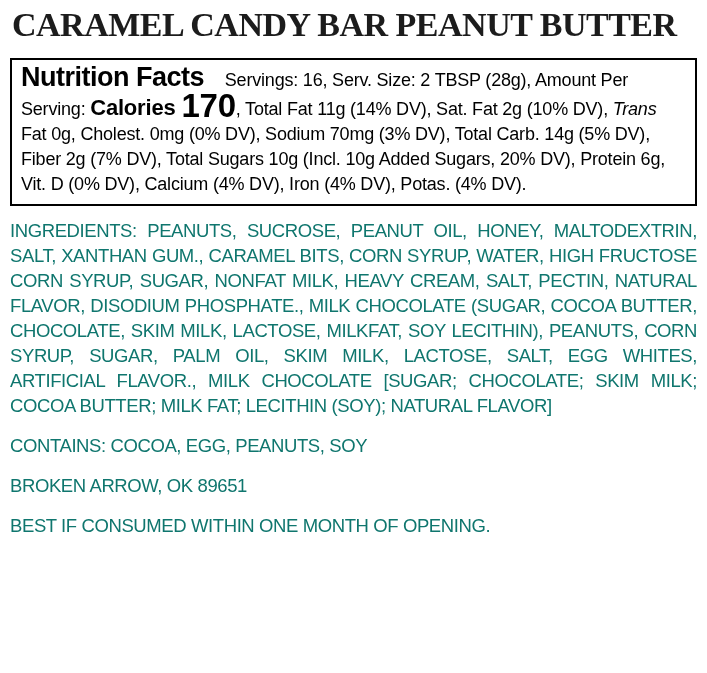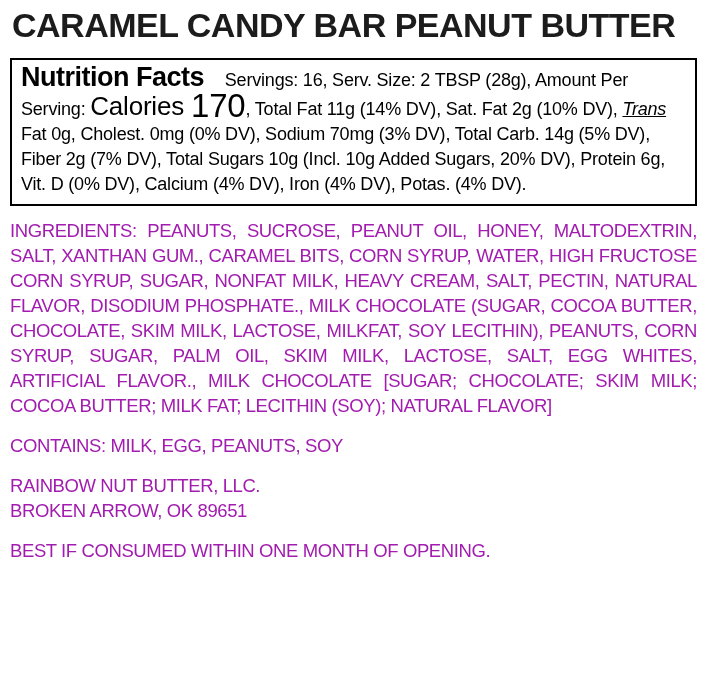--- a/index.html
+++ b/index.html
@@ -19,20 +19,21 @@
     overflow: hidden;
   }
   .title {
     margin: 2px 10px 12px 12px;
     font-size: 34px;
     line-height: 42px;
     font-weight: 700;
     letter-spacing: -0.5px;
     color: #1c1c1c;
     white-space: nowrap;
+    font-family: Liberation Serif, serif;
   }
   .nutrition-box {
     margin: 0 10px 12px 10px;
     border: 2px solid #000000;
     padding: 5px 9px 7px 9px;
   }
   .nutrition-text {
     margin: 0;
     font-size: 18px;
     line-height: 25px;
@@ -40,60 +41,59 @@
     color: #000000;
   }
   .nutrition-text .nf {
     font-weight: 700;
     font-size: 27px;
     line-height: 25px;
     letter-spacing: -0.5px;
     margin-right: 16px;
   }
   .nutrition-text .b { font-weight: 400; }
-  .nutrition-text .i { font-style: italic; text-decoration: underline; }
+  .nutrition-text .i { font-style: italic; }
   .nutrition-text .cal {
-    font-weight: 400;
-    font-size: 26px;
+    font-weight: 700;
+    font-size: 22px;
     line-height: 25px;
   }
   .nutrition-text .num {
-    font-weight: 400;
+    font-weight: 700;
     font-size: 33px;
     line-height: 25px;
     vertical-align: -2px;
   }
   .para {
     margin: 10px 10px 15px 10px;
     font-size: 18.5px;
     line-height: 25px;
     letter-spacing: -0.4px;
-    color: #a21caf;
+    color: #0f766e;
   }
   .justify {
     text-align: justify;
   }
 </style>
 </head>
 <body>
 
 <div class="label">
 
   <h1 class="title">CARAMEL CANDY BAR PEANUT BUTTER</h1>
 
   <div class="nutrition-box">
     <p class="nutrition-text"><span class="nf">Nutrition Facts</span><span> Servings: 16, </span><span class="b">Serv. Size: 2 TBSP (28g),</span><span> Amount Per Serving: </span><span class="cal">Calories </span><span class="num">170</span><span class="b">, Total Fat</span><span> 11g (14% DV), Sat. Fat 2g (10% DV), </span><span class="i">Trans</span><span> Fat 0g, </span><span class="b">Cholest.</span><span> 0mg (0% DV), </span><span class="b">Sodium</span><span> 70mg (3% DV), </span><span class="b">Total Carb.</span><span> 14g (5% DV), Fiber 2g (7% DV), Total Sugars 10g (Incl. 10g Added Sugars, 20% DV), </span><span class="b">Protein</span><span> 6g, Vit. D (0% DV), Calcium (4% DV), Iron (4% DV), Potas. (4% DV).</span></p>
   </div>
 
   <p class="para justify">INGREDIENTS: PEANUTS, SUCROSE, PEANUT OIL, HONEY, MALTODEXTRIN, SALT, XANTHAN GUM., CARAMEL BITS, CORN SYRUP, WATER, HIGH FRUCTOSE CORN SYRUP, SUGAR, NONFAT MILK, HEAVY CREAM, SALT, PECTIN, NATURAL FLAVOR, DISODIUM PHOSPHATE., MILK CHOCOLATE (SUGAR, COCOA BUTTER, CHOCOLATE, SKIM MILK, LACTOSE, MILKFAT, SOY LECITHIN), PEANUTS, CORN SYRUP, SUGAR, PALM OIL, SKIM MILK, LACTOSE, SALT, EGG WHITES, ARTIFICIAL FLAVOR., MILK CHOCOLATE [SUGAR; CHOCOLATE; SKIM MILK; COCOA BUTTER; MILK FAT; LECITHIN (SOY); NATURAL FLAVOR]</p>
 
-  <p class="para">CONTAINS: MILK, EGG, PEANUTS, SOY</p>
+  <p class="para">CONTAINS: COCOA, EGG, PEANUTS, SOY</p>
 
   <div class="para">
-    <div>RAINBOW NUT BUTTER, LLC.</div>
     <div>BROKEN ARROW, OK 89651</div>
   </div>
 
 
   <div class="para">
     <div>BEST IF CONSUMED WITHIN ONE MONTH OF OPENING.</div>
 
   </div>
 
 </div>

